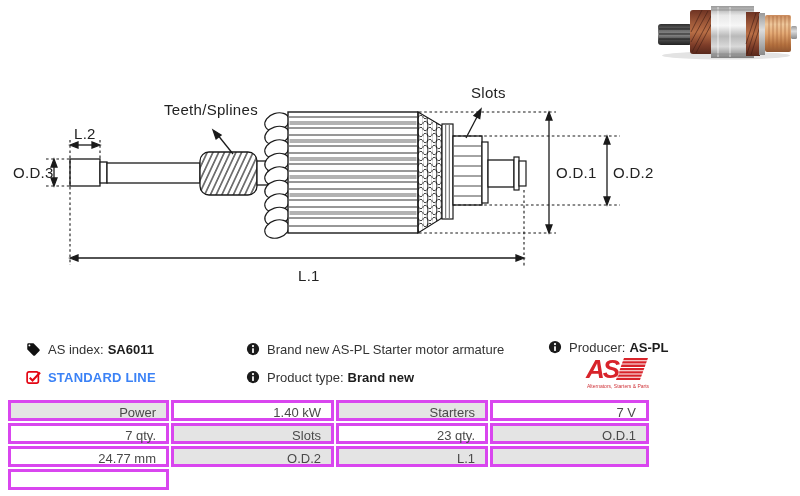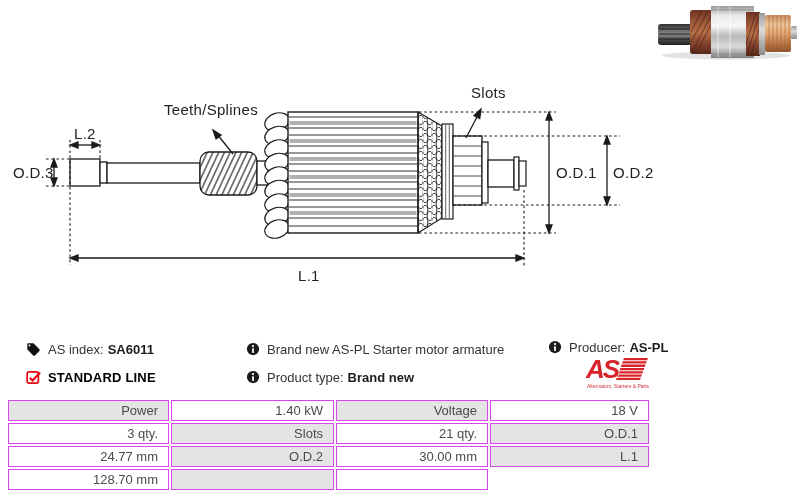--- a/index.html
+++ b/index.html
@@ -2,24 +2,24 @@
 <html><head>
 <meta charset="utf-8">
 <style>
   html,body{margin:0;padding:0;background:#fff;}
   body{width:800px;height:496px;font-family:"Liberation Sans",sans-serif;}
   .page{position:relative;width:800px;height:496px;background:#fff;overflow:hidden;}
   .diagram{position:absolute;left:0;top:0;}
   .photo{position:absolute;left:646px;top:2px;}
   .irow{position:absolute;display:flex;align-items:center;gap:7px;height:16px;font-size:13px;color:#333;white-space:nowrap;}
   .irow .b{font-weight:bold;color:#1d1d1d;margin-left:4px;margin-top:6px;}
-  .irow.red{color:#000000;font-weight:bold;letter-spacing:.2px;}
+  .irow.red{color:#3b82f6;font-weight:bold;letter-spacing:.2px;}
   .logo-wrap{position:absolute;left:584px;top:355px;}
   .spec-table{position:absolute;left:8px;top:400px;display:grid;grid-template-columns:161px 163px 152px 159px;gap:2px;}
-  .cell{height:21px;line-height:20px;border:1px solid #d946ef;font-size:13px;color:#4a4a4a;text-align:right;padding-right:10px;box-sizing:border-box;background:#fff;}
+  .cell{height:21px;line-height:20px;border:3px solid #d946ef;font-size:13px;color:#4a4a4a;text-align:right;padding-right:10px;box-sizing:border-box;background:#fff;}
   .cell.lab{background:#e4e4e4;}
   svg text.dl{font-family:"Liberation Sans",sans-serif;font-size:15px;fill:#222;letter-spacing:.3px;}
 </style>
 </head>
 <body>
 
 <div class="page">
 
   <svg class="diagram" width="800" height="330" viewBox="0 0 800 330">
     <defs>
@@ -269,31 +269,29 @@
         <rect x="0" y="19.8" width="24" height="2.3"></rect>
       </g>
       <text x="2" y="23" font-family="Liberation Sans, sans-serif" font-style="italic" font-weight="bold" font-size="26" letter-spacing="-2" fill="#d8232a" stroke="#fff" stroke-width="1.2" paint-order="stroke">AS</text>
       <text x="34" y="33" text-anchor="middle" font-family="Liberation Sans, sans-serif" font-size="5" fill="#cf3339">Alternators, Starters &amp; Parts</text>
     </svg>
   </div>
 
   <div class="spec-table">
     <div class="cell lab">Power</div>
     <div class="cell">1.40 kW</div>
-    <div class="cell lab">Voltage</div>
-    <div class="cell">18 V</div>
-
-    <div class="cell">3 qty.</div>
+    <div class="cell lab">Starters</div>
+    <div class="cell">7 V</div>
+
+    <div class="cell">7 qty.</div>
     <div class="cell lab">Slots</div>
-    <div class="cell">21 qty.</div>
+    <div class="cell">23 qty.</div>
 
     <div class="cell lab">O.D.1</div>
     <div class="cell">24.77 mm</div>
     <div class="cell lab">O.D.2</div>
-    <div class="cell">30.00 mm</div>
 
     <div class="cell lab">L.1</div>
-    <div class="cell">128.70 mm</div>
     <div class="cell lab"></div>
     <div class="cell"></div>
   </div>
 
 </div>
 
 </body></html>

